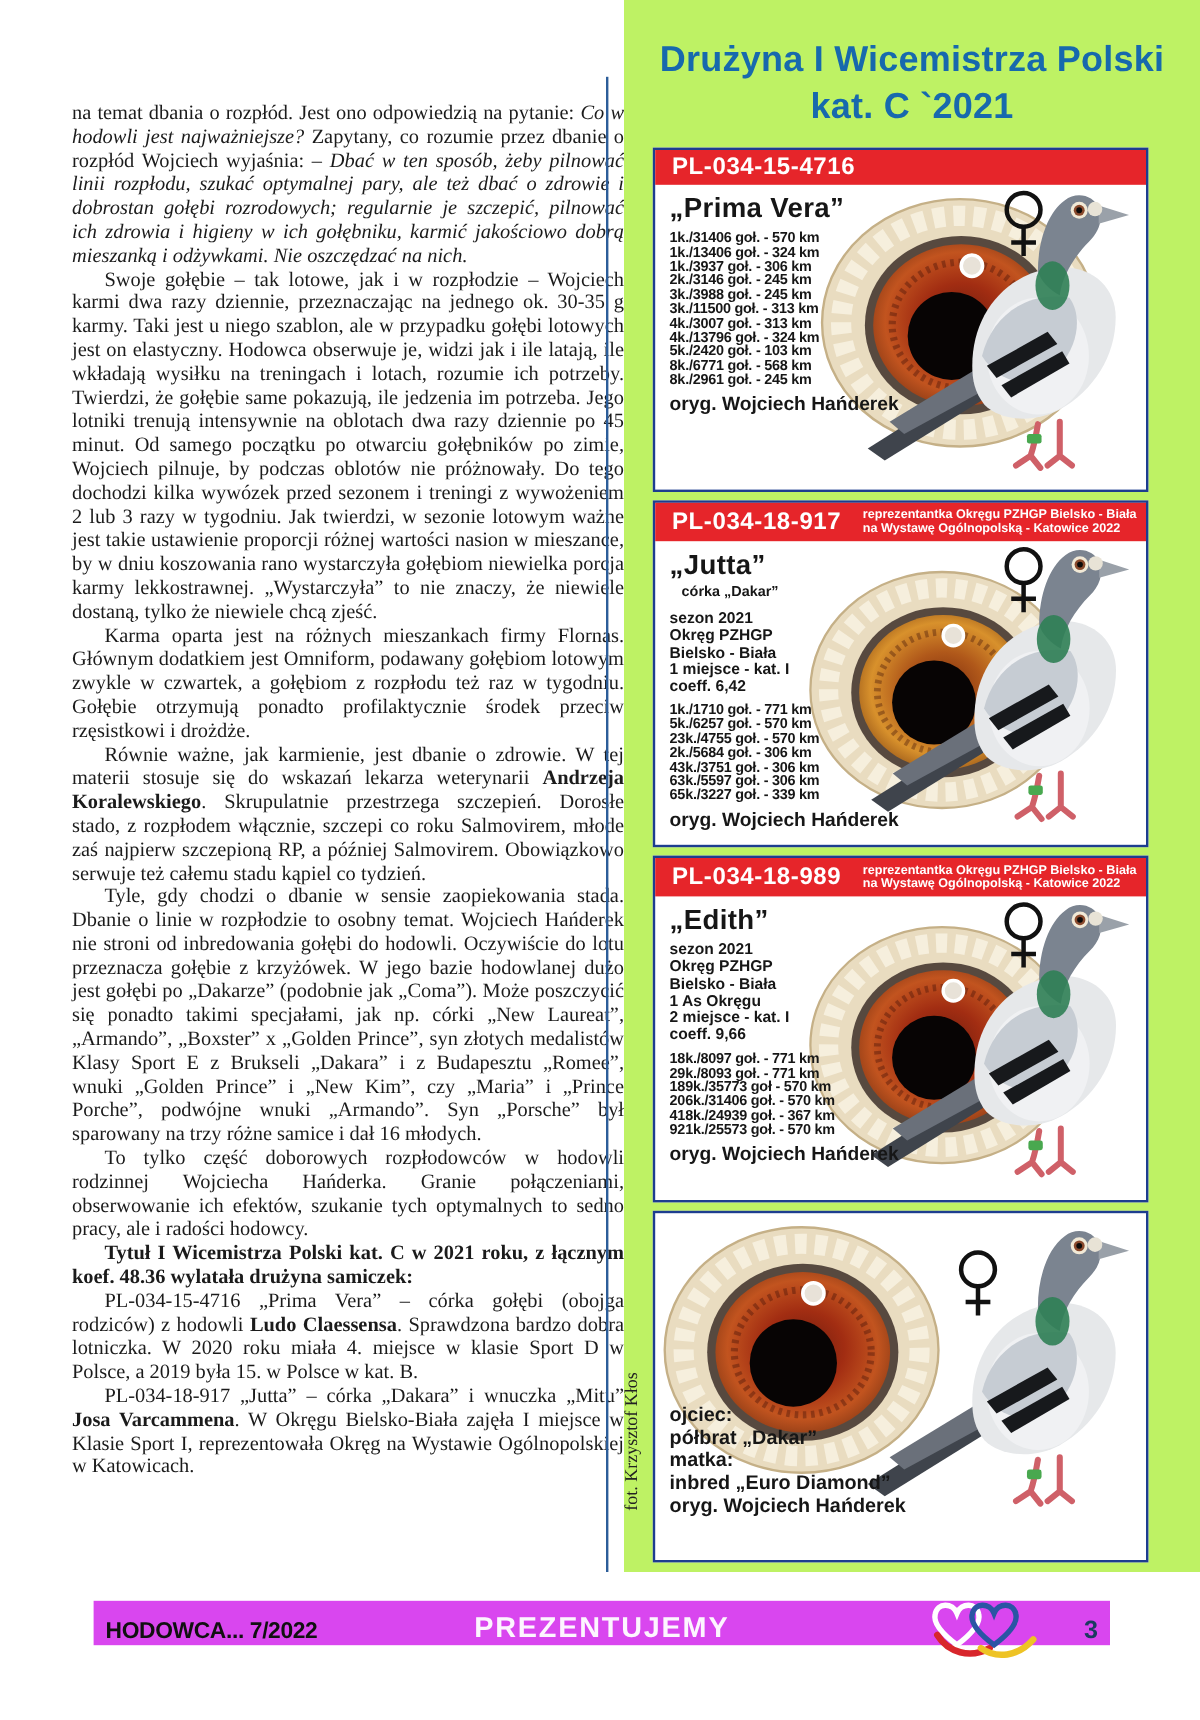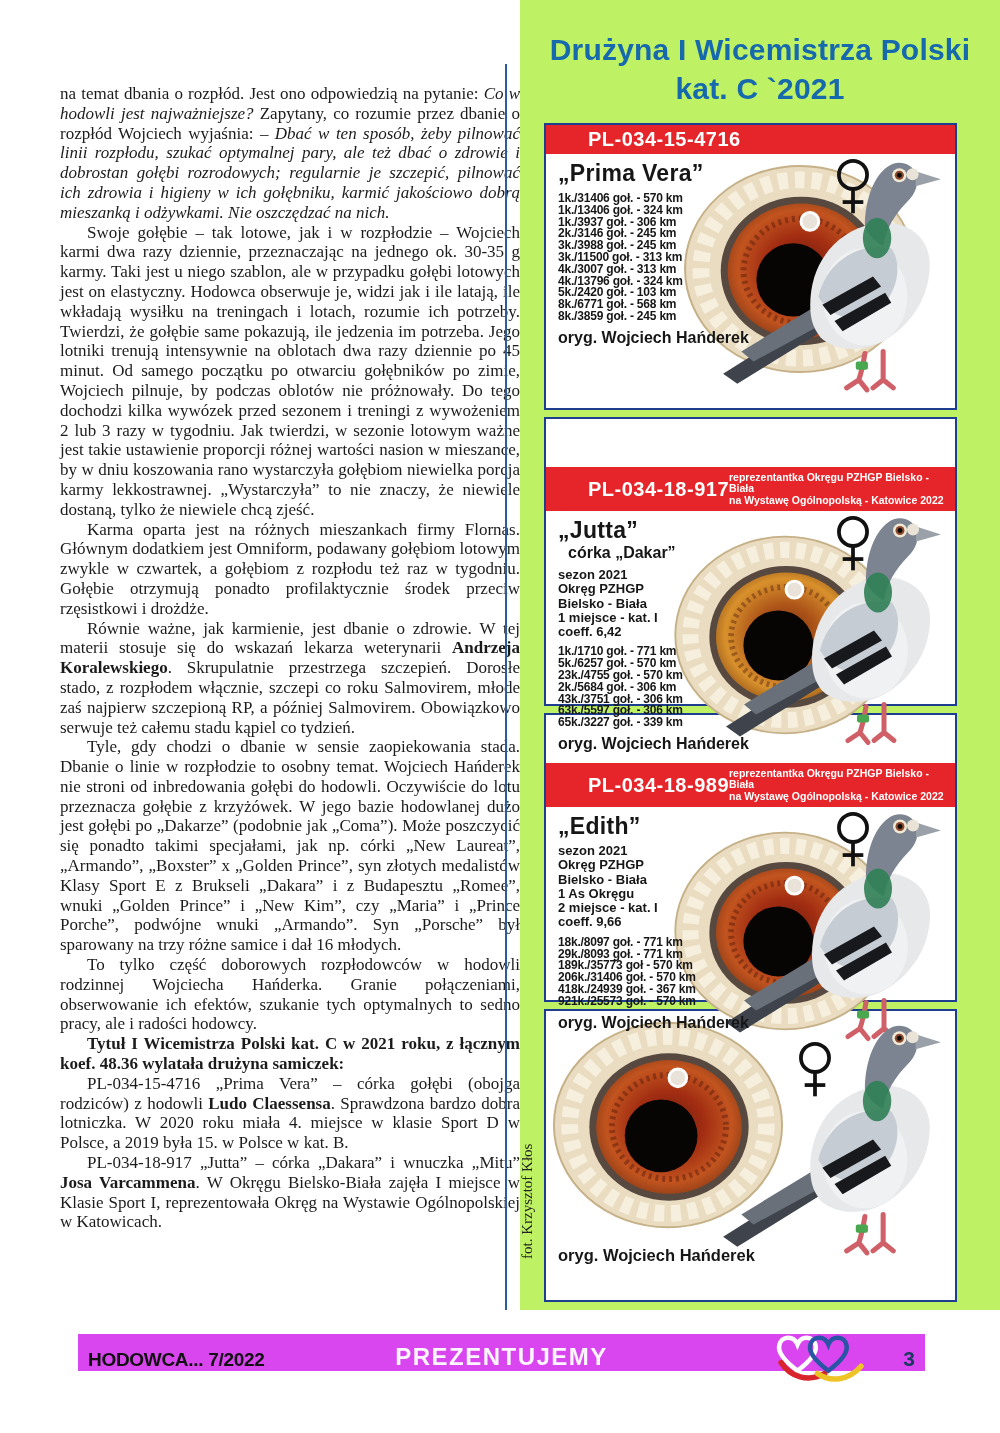--- a/index.html
+++ b/index.html
@@ -19,32 +19,32 @@
   
   .panel{position:absolute;left:520px;top:0;width:480px;height:1310px;background:#bef264;}
   .panel-title{margin:30px 0 15px;text-align:center;color:#1769ad;
                font-weight:700;font-size:30px;line-height:39px;letter-spacing:.2px;}
 
   
   .card{position:relative;margin:0 43px 7px 24px;background:#ffffff;
         border:2px solid #1d3d8f;box-sizing:border-box;height:287px;}
   .card2,.card3{height:289px;}
   .card4{height:293px;}
-  .c-hdr{background:#e6252a;color:#fff;display:flex;align-items:center;height:29px;padding-left:28px;}
-  .card2 .c-hdr,.card3 .c-hdr{height:44px;margin-top:48px;}
+  .c-hdr{background:#e6252a;color:#fff;display:flex;align-items:center;height:29px;}
+  .card2 .c-hdr,.card3 .c-hdr{height:32px;}
   .hdr-ring{font-weight:800;font-size:20px;padding-left:14px;letter-spacing:.5px;white-space:nowrap;}
   .hdr-note{margin-left:auto;padding-right:8px;font-weight:700;font-size:10.5px;
             line-height:11.5px;text-align:left;}
   .hdr-note span{display:block;}
   .c-body{position:relative;height:calc(100% - 29px);overflow:hidden;}
   .card2 .c-body,.card3 .c-body{height:calc(100% - 32px);}
 
   .c-left{position:relative;z-index:3;width:218px;padding:6px 0 0 12px;color:#161616;}
   .c-name{font-size:23px;font-weight:800;letter-spacing:.3px;line-height:26px;}
-  .c-subtitle{font-size:16px;font-weight:800;line-height:20px;padding-left:10px;}
+  .c-subtitle{font-size:12px;font-weight:800;line-height:20px;padding-left:10px;}
   .c-info{margin-top:5px;font-size:13px;font-weight:800;line-height:14.3px;}
   .c-results{margin-top:7px;font-size:12px;font-weight:800;line-height:11.8px;letter-spacing:-.2px;}
   .c-pedigree{font-size:16.5px;font-weight:800;line-height:19px;}
   .c-credit{margin-top:6px;font-size:16px;font-weight:800;}
   .card4 .c-left{position:absolute;left:0;bottom:6px;width:260px;}
   .card4 .c-credit{margin-top:0;font-size:16.5px;line-height:19px;}
 
   .eye{position:absolute;z-index:1;}
   .card1 .eye{left:135px;top:6px;width:238px;height:218px;}
   .card2 .eye,.card3 .eye{left:118px;top:20px;width:242px;height:208px;}
@@ -162,21 +162,21 @@
               <div>1k./31406 goł. - 570 km</div>
               <div>1k./13406 goł. - 324 km</div>
               <div>1k./3937 goł. - 306 km</div>
               <div>2k./3146 goł. - 245 km</div>
               <div>3k./3988 goł. - 245 km</div>
               <div>3k./11500 goł. - 313 km</div>
               <div>4k./3007 goł. - 313 km</div>
               <div>4k./13796 goł. - 324 km</div>
               <div>5k./2420 goł. - 103 km</div>
               <div>8k./6771 goł. - 568 km</div>
-              <div>8k./3859 goł. - 245 km</div>
+              <div>8k./2961 goł. - 245 km</div>
             </div>
 
         <div class="c-credit">oryg. Wojciech Hańderek</div>
       </div>
     </div>
   </article>
 
   <article class="card card2">
     <header class="c-hdr">
       <span class="hdr-ring">PL-034-18-917</span>
@@ -347,20 +347,26 @@
         <ellipse cx="162" cy="84" rx="14" ry="20" fill="#2f7f55" opacity=".9"></ellipse>
         <polygon points="200,18 225,26 200,33" fill="#9aa1a9"></polygon>
         <circle cx="197" cy="21" r="6" fill="#e8e3d6"></circle>
         <circle cx="184" cy="22" r="7" fill="#f1e9d6"></circle>
         <circle cx="184" cy="22" r="4.5" fill="#8a4a2d"></circle>
         <circle cx="184" cy="22" r="2.4" fill="#0c0a09"></circle>
         <rect x="141" y="206" width="12" height="8" rx="2" fill="#49a84f"></rect>
       </svg>
       <div class="c-left">
 
+        <div class="c-pedigree">
+              <div>ojciec:</div>
+              <div>półbrat „Dakar”</div>
+              <div>matka:</div>
+              <div>inbred „Euro Diamond”</div>
+            </div>
         <div class="c-credit">oryg. Wojciech Hańderek</div>
       </div>
     </div>
   </article>
 </div>
 </aside>
 
 <div class="photo-credit">fot. Krzysztof Kłos</div>
 
 <div class="footer-bar">

